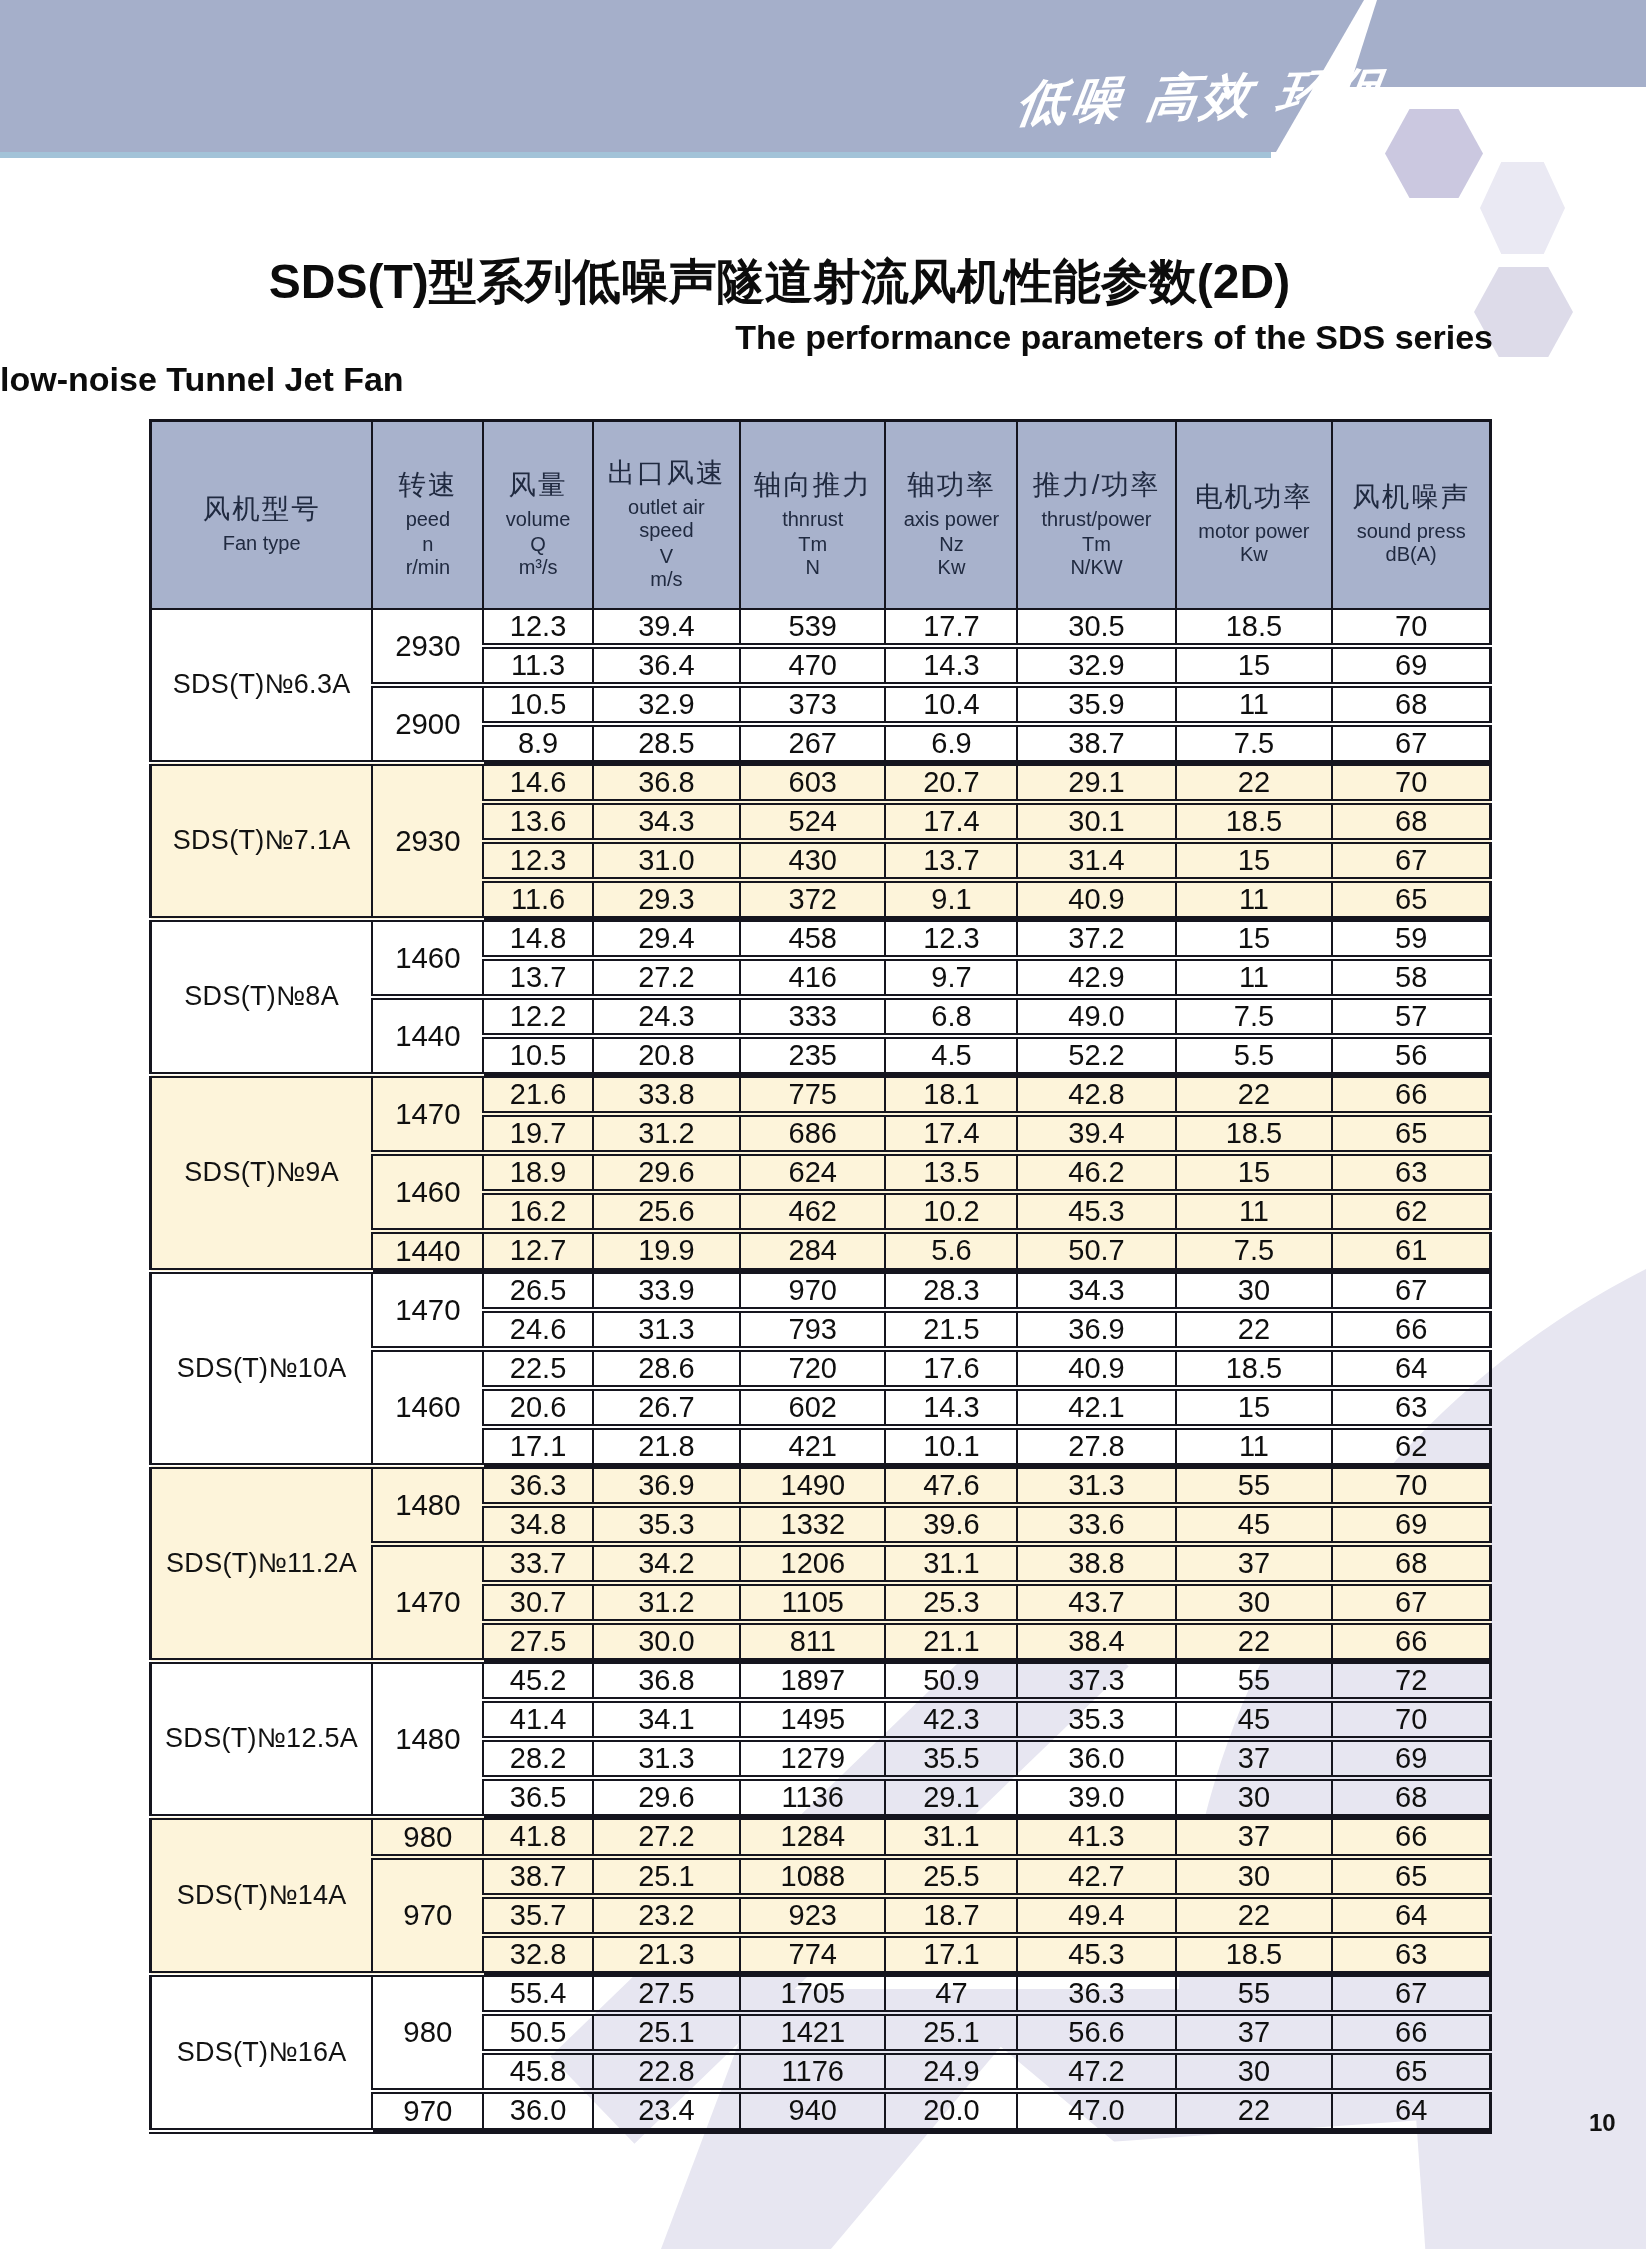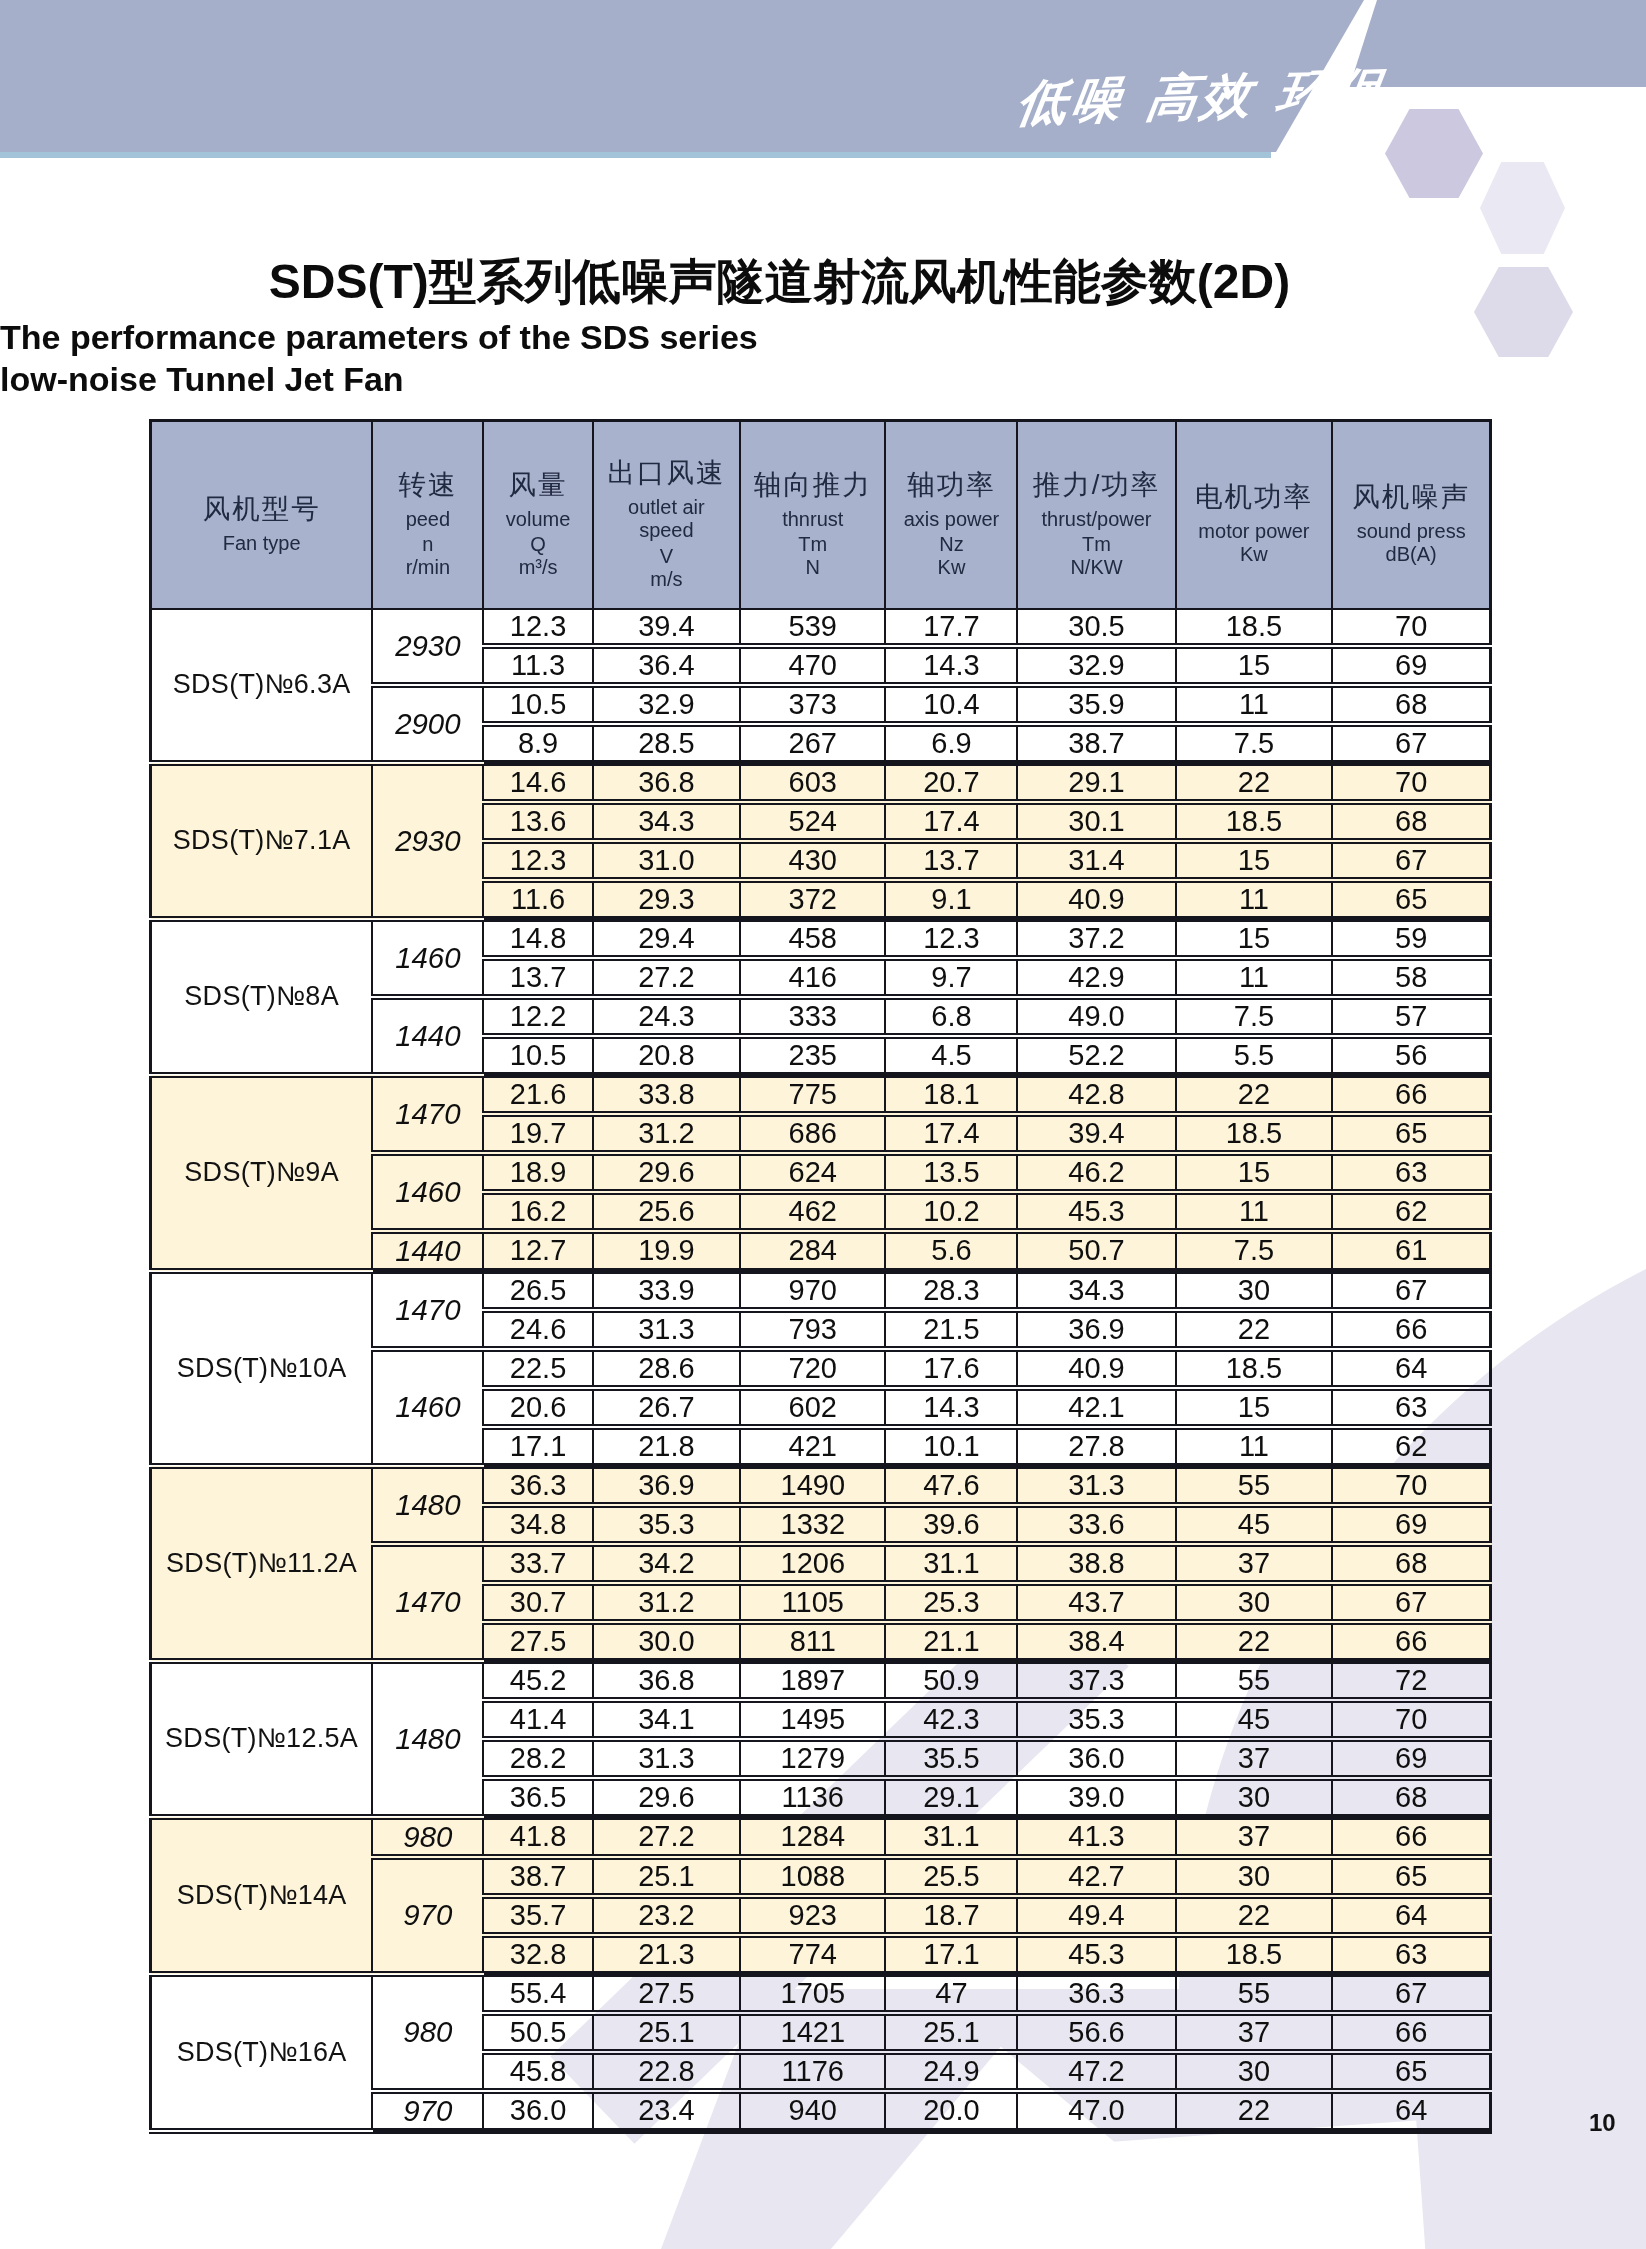--- a/index.html
+++ b/index.html
@@ -35,21 +35,21 @@
   #hex-1 { left:1385px; top:109px; width:98px; height:89px; background:#cbc8e0; }
   #hex-2 { left:1480px; top:162px; width:85px; height:92px; background:#eae9f3; }
   #hex-3 { left:1474px; top:267px; width:99px; height:90px; background:#dddbe9; }
 
   
   .title-zh {
     position:absolute; left:0; top:250px; width:1559px; text-align:center;
     font-size:48px; font-weight:bold; color:#0c0c0c; letter-spacing:0px; z-index:3;
   }
   .title-en1 {
-    position:absolute; left:0; top:318px; width:1493px; text-align:left;
+    position:absolute; left:0; top:318px; width:1493px; text-align:right;
     font-size:34px; font-weight:bold; color:#0c0c0c; z-index:3;
   }
   .title-en2 {
     position:absolute; left:0; top:360px; width:1647px; text-align:left;
     font-size:34px; font-weight:bold; color:#0c0c0c; z-index:3;
   }
 
   
   .wm { position:absolute; z-index:1; }
   #wm-circle { left:1178px; top:1178px; width:1702px; height:1702px; border-radius:50%; background:#e7e6f1; }
@@ -70,21 +70,21 @@
     text-align:center; vertical-align:middle;
   }
   thead tr { height:188px; }
   thead th { background:#a8b2cc; border-bottom:6.5px solid #15151e; font-weight:normal; }
   tbody tr { height:37px; }
   tbody.cream td { background:#fdf4da; }
   tbody.white td { background:transparent; }
   tr.rsep > td { border-bottom:6.5px double #15151e; }
   tr.gsep > td { border-bottom:6.5px solid #15151e; }
   td.model { font-size:27px; color:#121212; letter-spacing:0.3px; }
-  td.speed { font-size:29.4px; color:#0f0f0f;font-style:italic; }
+  td.speed { font-size:29.4px; color:#0f0f0f; }
   td.num   { font-size:29px; color:#0f0f0f; }
 
   .hwrap {
     height:100%; box-sizing:border-box;
     display:flex; flex-direction:column; align-items:center;
     padding-top:33px; color:#202a40;
   }
   .hzh  { font-size:27.5px; letter-spacing:2px; white-space:nowrap; }
   .hen  { font-size:20px; margin-top:5.2px; line-height:1.15; max-width:92%; }
   .hsym { font-size:20px; margin-top:2.6px; }

